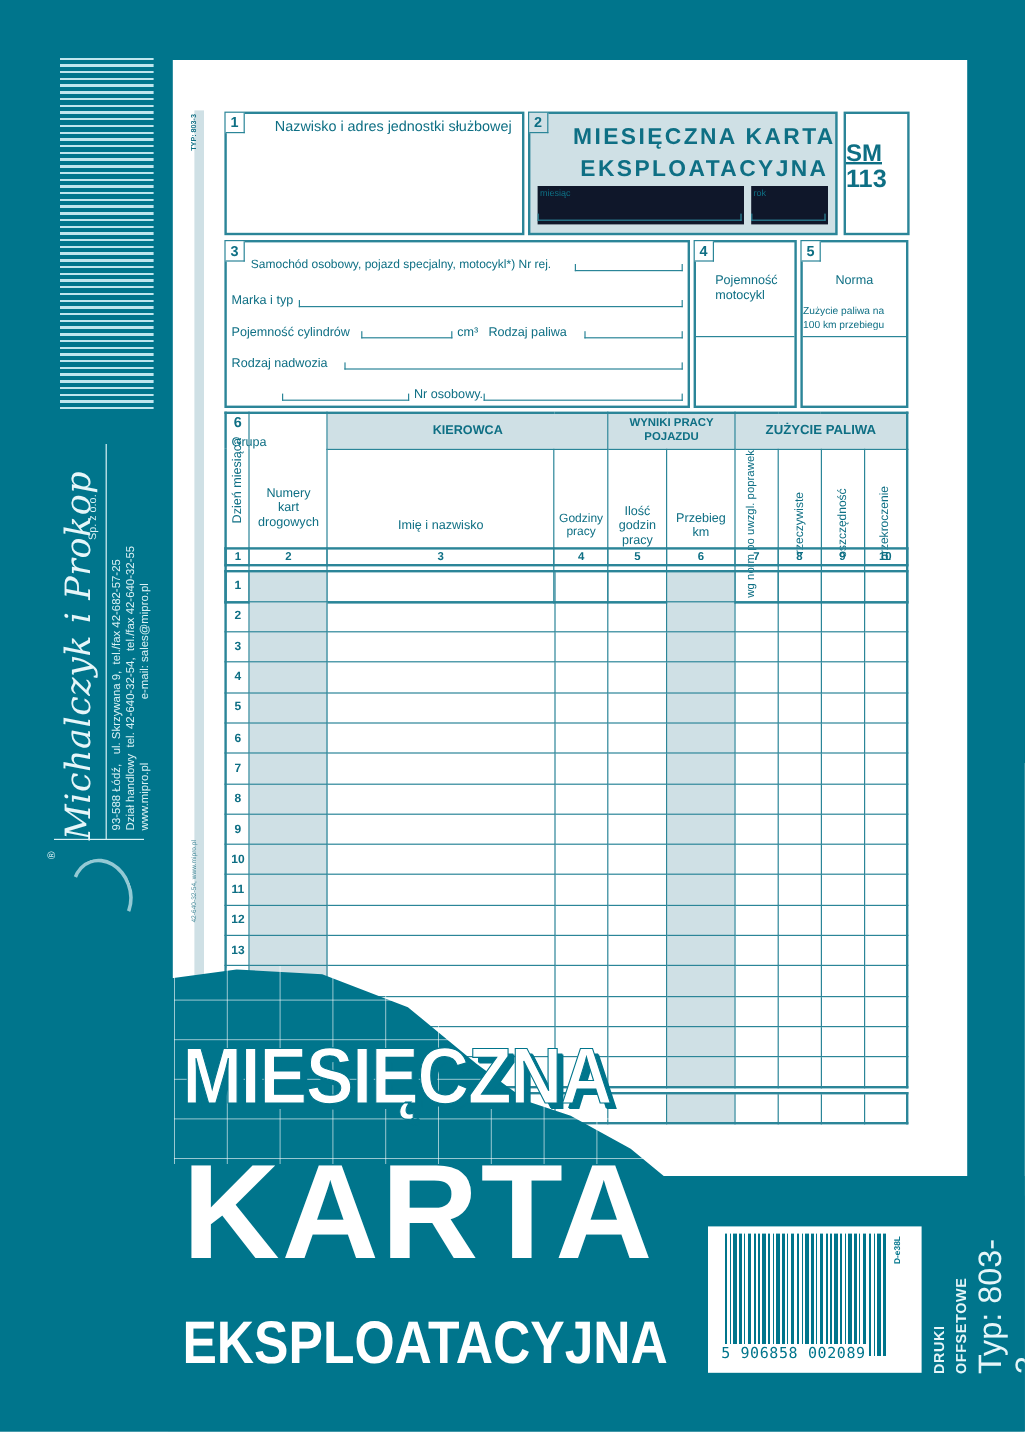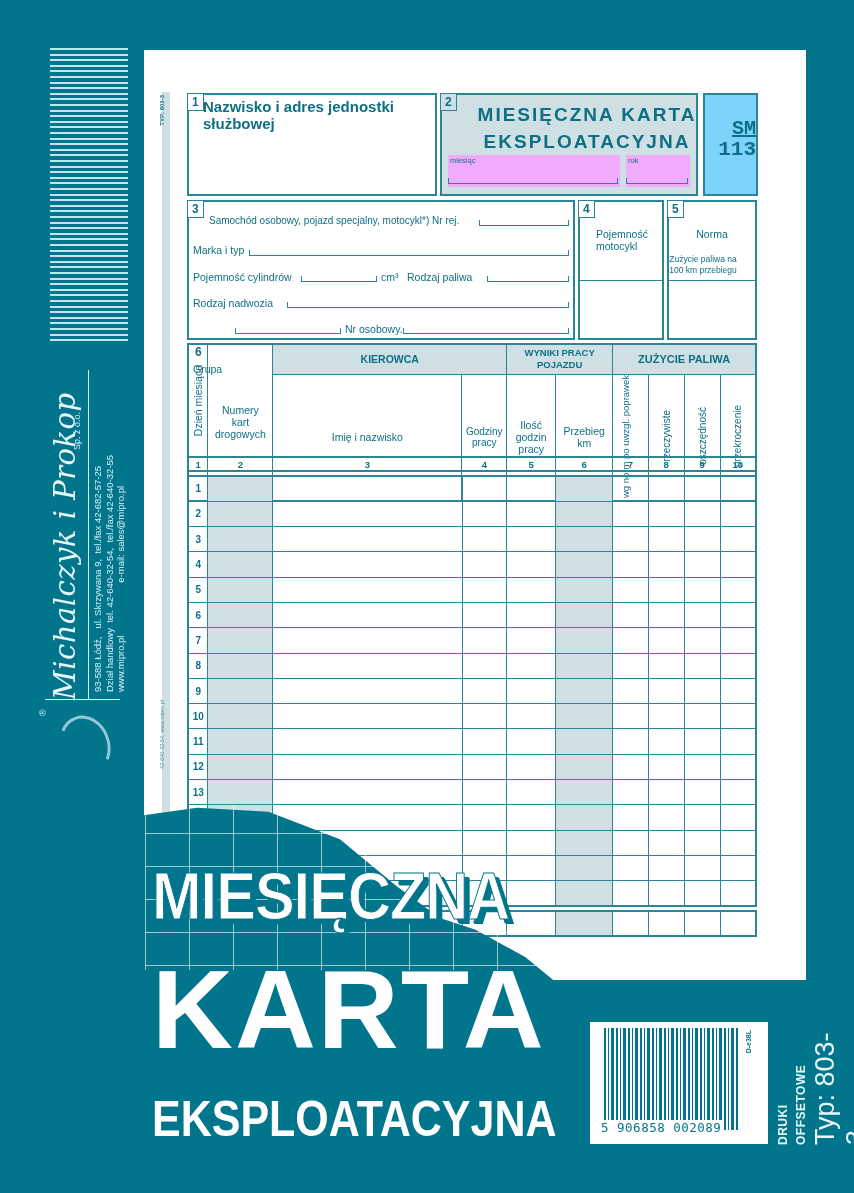--- a/index.html
+++ b/index.html
@@ -56,22 +56,22 @@
   .box { position: absolute; border: 2px solid #2b8598; }
   .num { position: absolute; left: -1px; top: -1px; border: 1px solid #2b8598; border-top: none; border-left: none;
     background: #fff; font-weight: bold; font-size: 12px; padding: 1px 4px; color: #0e6f84; }
   .num.shade { background: #cfe0e5; }
   .lbl { position: absolute; font-size: 10.5px; color: #0e6f84; }
   .small { font-size: 8px; }
   .line { position: absolute; height: 6px; border-bottom: 1px solid #2b8598; border-left: 1px solid #2b8598; border-right: 1px solid #2b8598; }
 
   .title-box { background: #cfe0e5; }
   .title-text { position: absolute; left: 30px; top: 6px; width: 230px; text-align: center; font-weight: bold; font-size: 19px; letter-spacing: 2px; line-height: 27px; color: #0e6f84; }
-  .field-white { position: absolute; background: #f0abfc; }
-  .sm-box { background: #7dd3fc; text-align: right; font-family: Liberation Mono, monospace; }
+  .field-white { position: absolute; background: #0f172a; }
+  .sm-box { background: #ffffff; text-align: left; }
   .sm-top { font-size: 20px; font-weight: bold; text-decoration: underline; margin-top: 22px; display: block; }
   .sm-bot { font-size: 21px; font-weight: bold; display: block; line-height: 20px; }
 
   table.grid { position: absolute; border-collapse: collapse; font-size: 10.5px; color: #0e6f84; }
   table.grid td { border: 1px solid #2b8598; text-align: center; vertical-align: middle; padding: 0; }
   .hdr-shade { background: #cfe0e5; font-weight: bold; }
   .vert { writing-mode: vertical-rl; transform: rotate(180deg); display: inline-block; font-size: 10px; line-height: 11px; }
   .shadecol { background: #cfe0e5; }
   .rowno { font-weight: bold; font-size: 10px; }
 
@@ -130,21 +130,21 @@
   </div>
 </div>
 
 <div class="page"></div>
 <div class="typ-strip"></div>
 <div class="typ-label">TYP: 803-3</div>
 <div class="typ-foot">42-640-32-54, www.mipro.pl</div>
 
 <div class="box" style="left:187px;top:93px;width:250px;height:103px;">
   <span class="num">1</span>
-  <span class="lbl small" style="left:14px;top:3px;font-size:15px;font-weight:bold;">Nazwisko i adres jednostki służbowej</span>
+  <span class="lbl small" style="left:40px;top:3px;font-size:12px;">Nazwisko i adres jednostki służbowej</span>
 </div>
 
 <div class="box title-box" style="left:440px;top:93px;width:258px;height:103px;">
   <span class="num shade">2</span>
   <div class="title-text">
     <div>MIESIĘCZNA KARTA</div>
     <div>EKSPLOATACYJNA</div>
   </div>
   <div class="field-white" style="left:6px;top:60px;width:172px;height:32px;">
     <span class="lbl" style="font-size:7.5px;left:2px;top:1px;">miesiąc</span>

